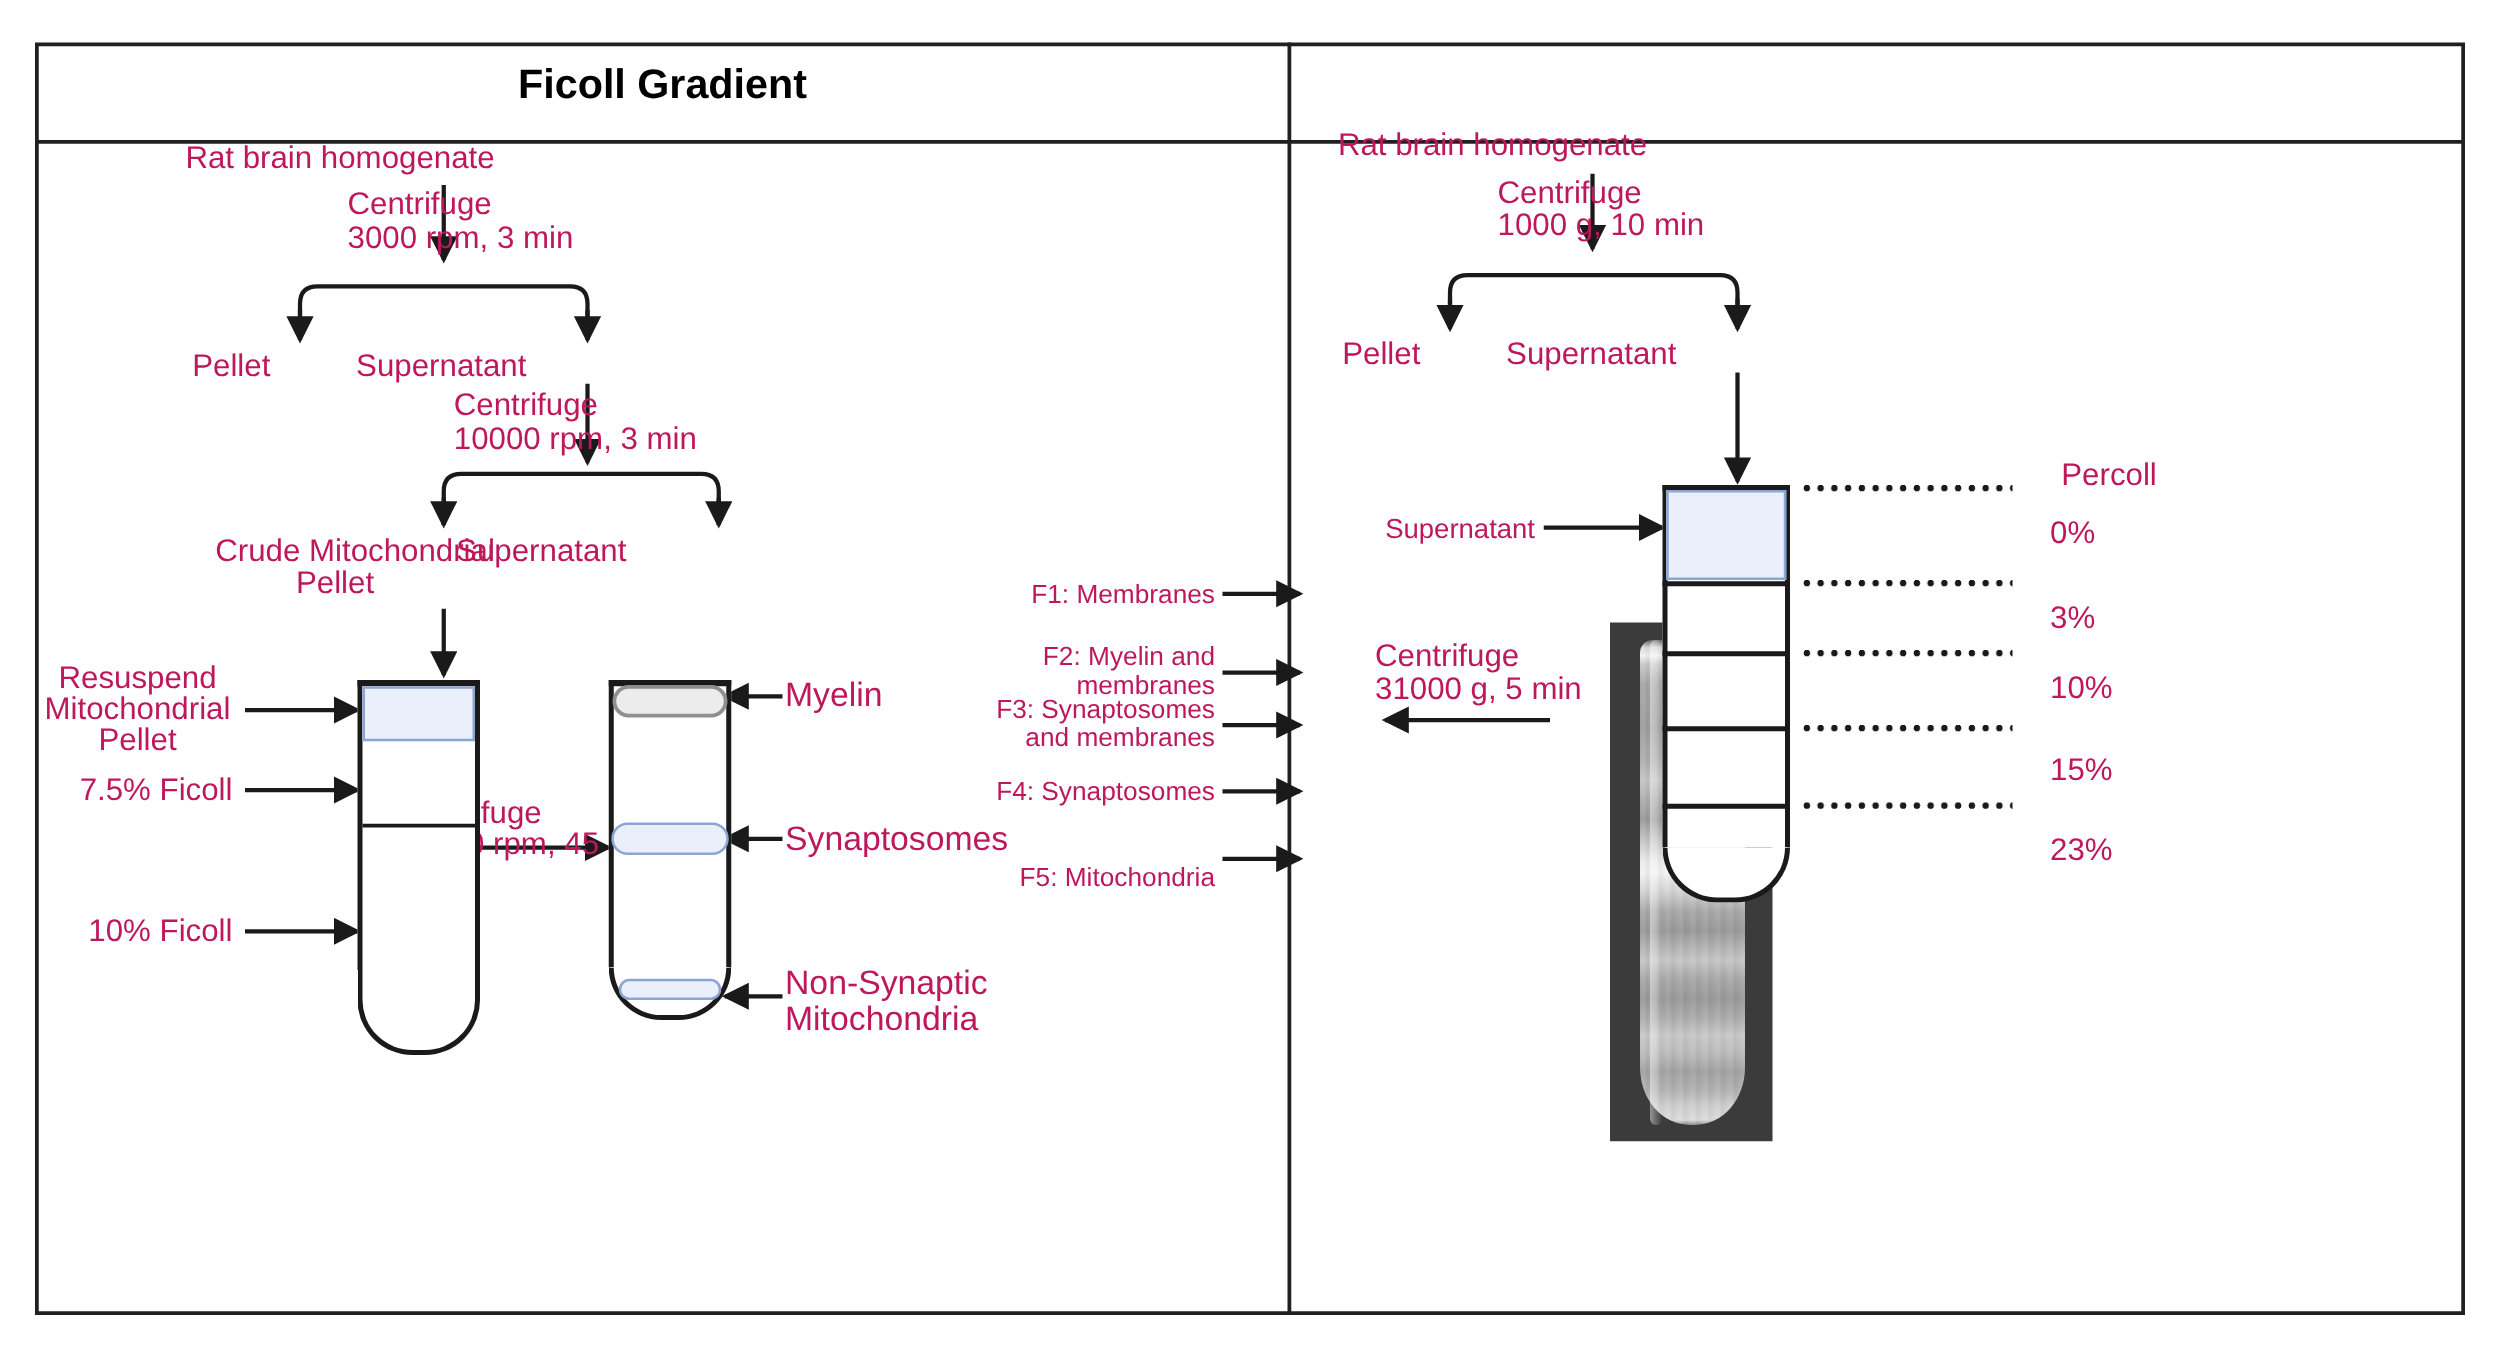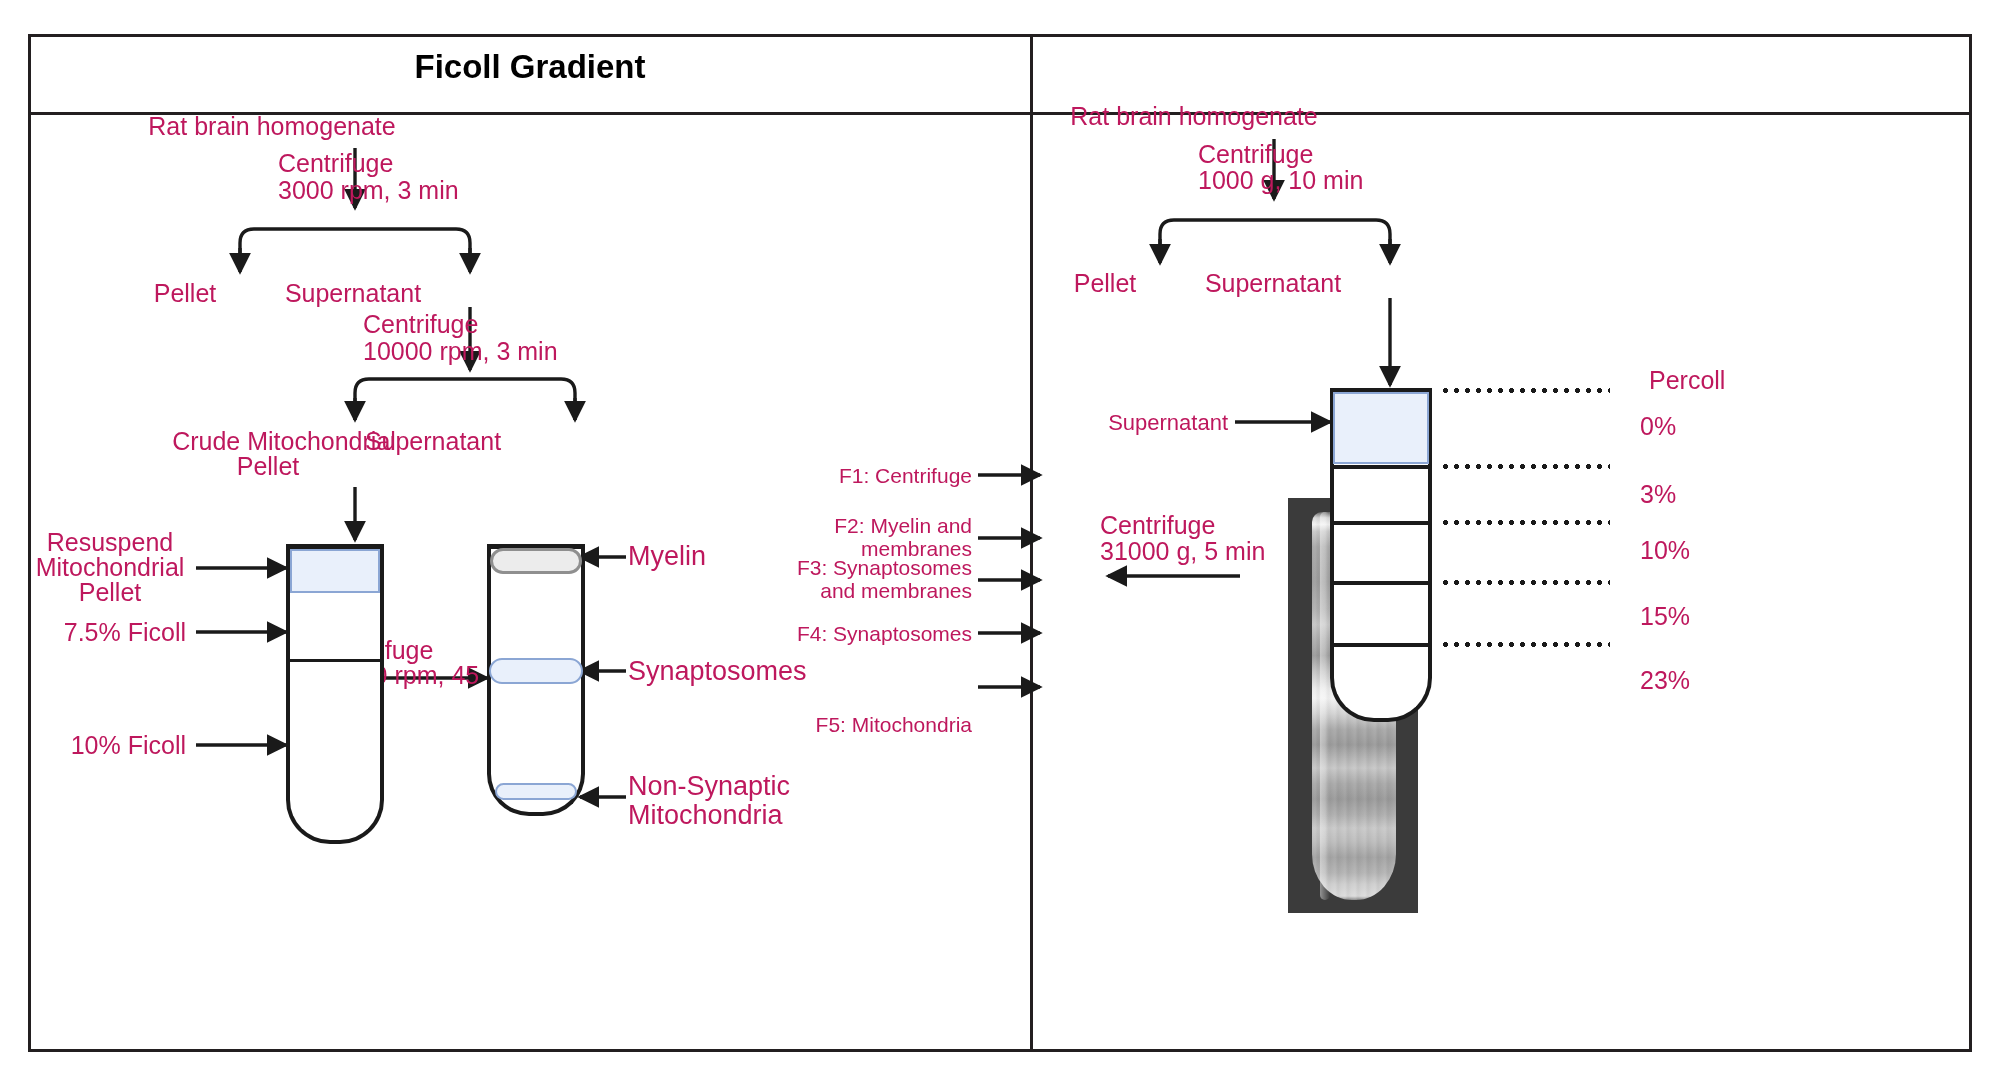--- a/index.html
+++ b/index.html
@@ -306,31 +306,31 @@
   <div class="tx l" style="left:1100px; top:537px;">31000 g, 5 min</div>
 
   <div class="tx l" style="left:1629px; top:366px;margin-left:20px;">Percoll</div>
 
   <div class="tx l" style="left:1640px; top:412px;">0%</div>
   <div class="tx l" style="left:1640px; top:480px;">3%</div>
   <div class="tx l" style="left:1640px; top:536px;">10%</div>
   <div class="tx l" style="left:1640px; top:602px;">15%</div>
   <div class="tx l" style="left:1640px; top:666px;">23%</div>
 
-  <div class="tx r smaller" style="left:972px; top:463px;">F1: Centrifuge</div>
+  <div class="tx r smaller" style="left:972px; top:463px;">F1: Membranes</div>
 
   <div class="tx r smaller" style="left:972px; top:513px;">F2: Myelin and</div>
   <div class="tx r smaller" style="left:972px; top:536px;">membranes</div>
 
   <div class="tx r smaller" style="left:972px; top:555px;">F3: Synaptosomes</div>
   <div class="tx r smaller" style="left:972px; top:578px;">and membranes</div>
 
   <div class="tx r smaller" style="left:972px; top:621px;">F4: Synaptosomes</div>
 
-  <div class="tx r smaller" style="left:972px; top:712px;">F5: Mitochondria</div>
+  <div class="tx r smaller" style="left:972px; top:690px;">F5: Mitochondria</div>
 
   <div class="photo" style="left:1040px; top:498px; width:0px; height:0px;"></div>
   <div class="photo" style="left:1238px; top:500px; width:0; height:0;"></div>
 
   <div class="photo" id="tube-photo" style="left:1288px; top:500px; width:0; height:0;"></div>
 
   <div class="photo" style="left:1288px; top:498px; width:130px; height:415px;">
     <div class="photo-tube" style="left:24px; top:14px; width:84px; height:388px;">
       <div class="photo-streaks"></div>
       <div class="photo-gloss" style="left:8px;"></div>

